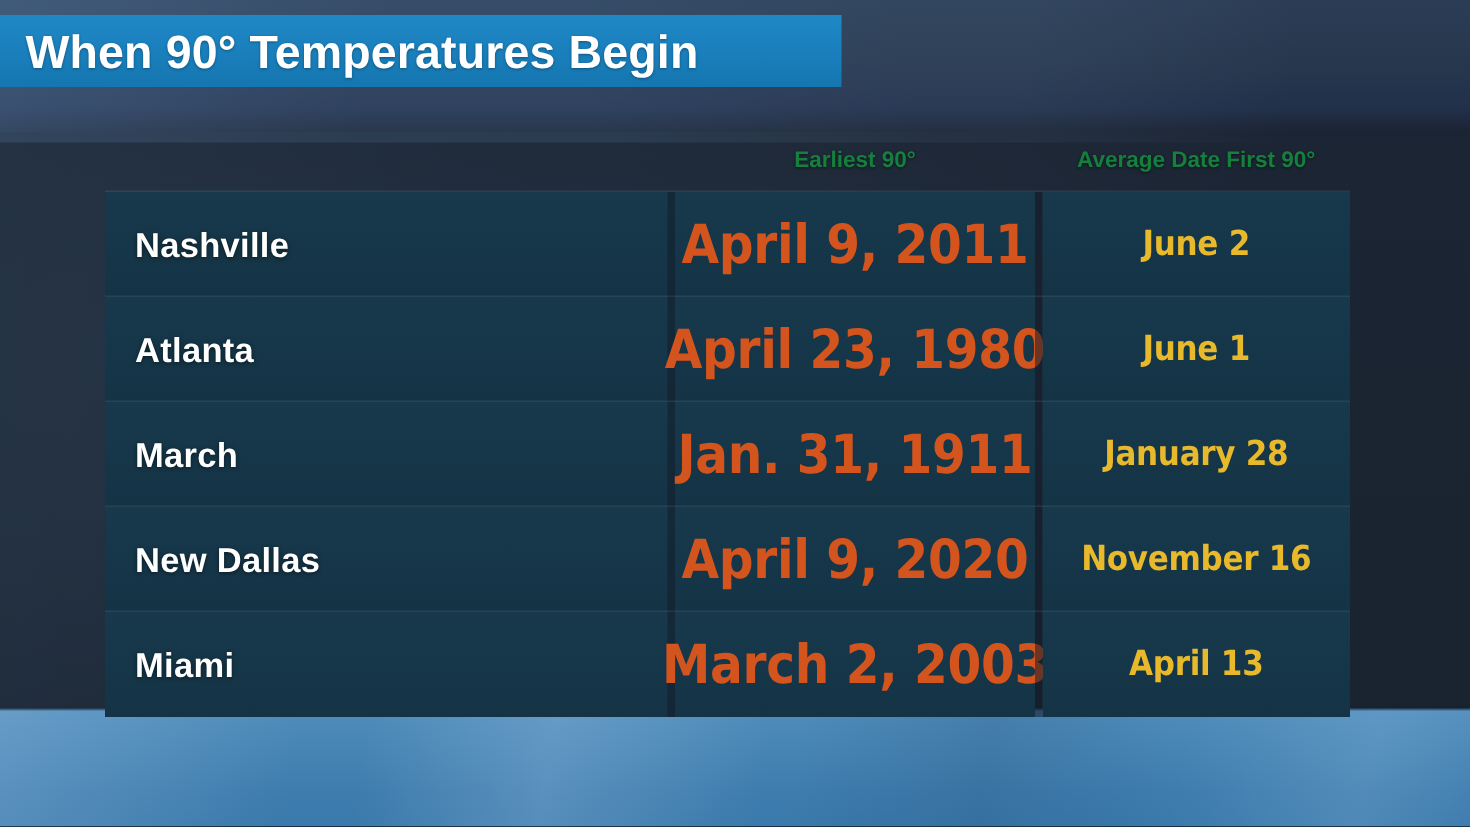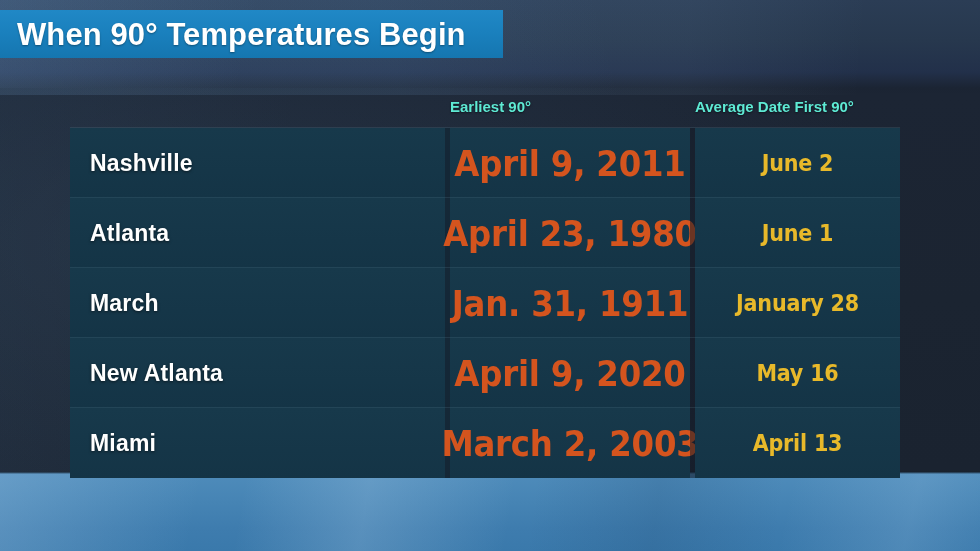--- a/index.html
+++ b/index.html
@@ -82,21 +82,21 @@
     position: absolute;
     left: 0; right: 0; top: 0; height: 2px;
     background: linear-gradient(180deg, rgba(16,24,34,0.85), rgba(70,120,165,0.2));
   }
 
   
   .title-banner {
     position: absolute;
     left: 0;
     top: 10px;
-    width: 503px;
+    width: 561px;
     height: 48px;
     background: linear-gradient(180deg, #2088c6 0%, #1a80bd 48%, #1576b0 100%);
     display: flex;
     align-items: center;
     padding-left: 17px;
   }
   .title-text {
     color: #ffffff;
     font-size: 31px;
     font-weight: bold;
@@ -115,23 +115,24 @@
     height: 380px;
   }
 
   .head-row {
     position: relative;
     height: 35px;
   }
   .head-cell {
     position: absolute;
     top: 6px;
-    color: #5eead4;
+    color: #15803d;
     font-size: 15px;
     font-weight: bold;
+    text-align: center;
     white-space: nowrap;
     text-shadow: 0 1px 2px rgba(0,0,0,0.5);
   }
   .head-cell.c2 { left: 380px; width: 240px; }
   .head-cell.c3 { left: 625px; width: 205px; }
 
   .row {
     position: relative;
     height: 70px;
     border-top: 1px solid rgba(120,160,180,0.16);
@@ -270,29 +271,29 @@
         <span class="val-earliest">Jan. 31, 1911</span>
       </div>
       <div class="seam s2"></div>
       <div class="cell-avg">
         <span class="val-avg">January 28</span>
       </div>
     </div>
 
     <div class="row">
       <div class="cell-city">
-        <span class="city-name">New Atlanta</span>
+        <span class="city-name">New Dallas</span>
       </div>
       <div class="seam s1"></div>
       <div class="cell-earliest">
         <span class="val-earliest">April 9, 2020</span>
       </div>
       <div class="seam s2"></div>
       <div class="cell-avg">
-        <span class="val-avg">May 16</span>
+        <span class="val-avg">November 16</span>
       </div>
     </div>
 
     <div class="row">
       <div class="cell-city">
         <span class="city-name">Miami</span>
       </div>
       <div class="seam s1"></div>
       <div class="cell-earliest">
         <span class="val-earliest">March 2, 2003</span>

